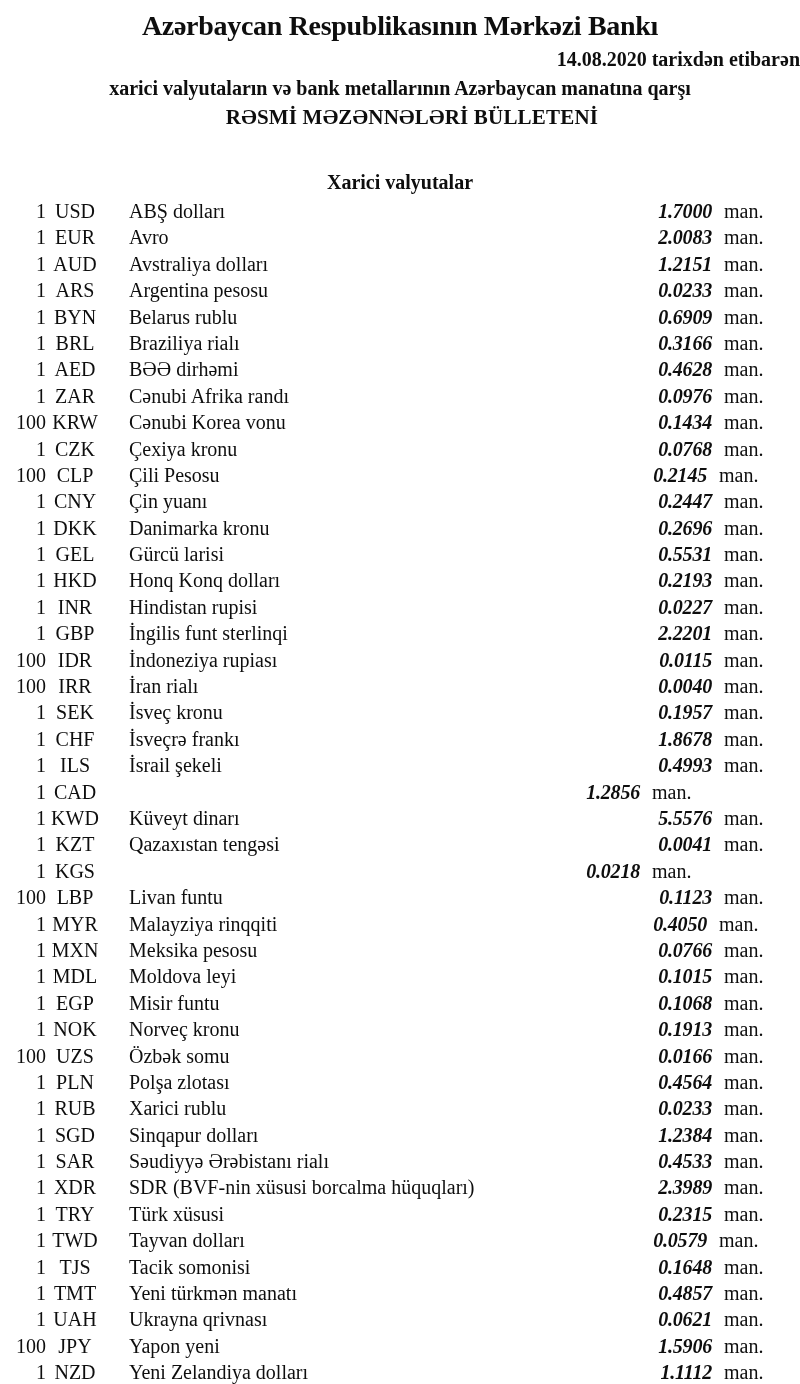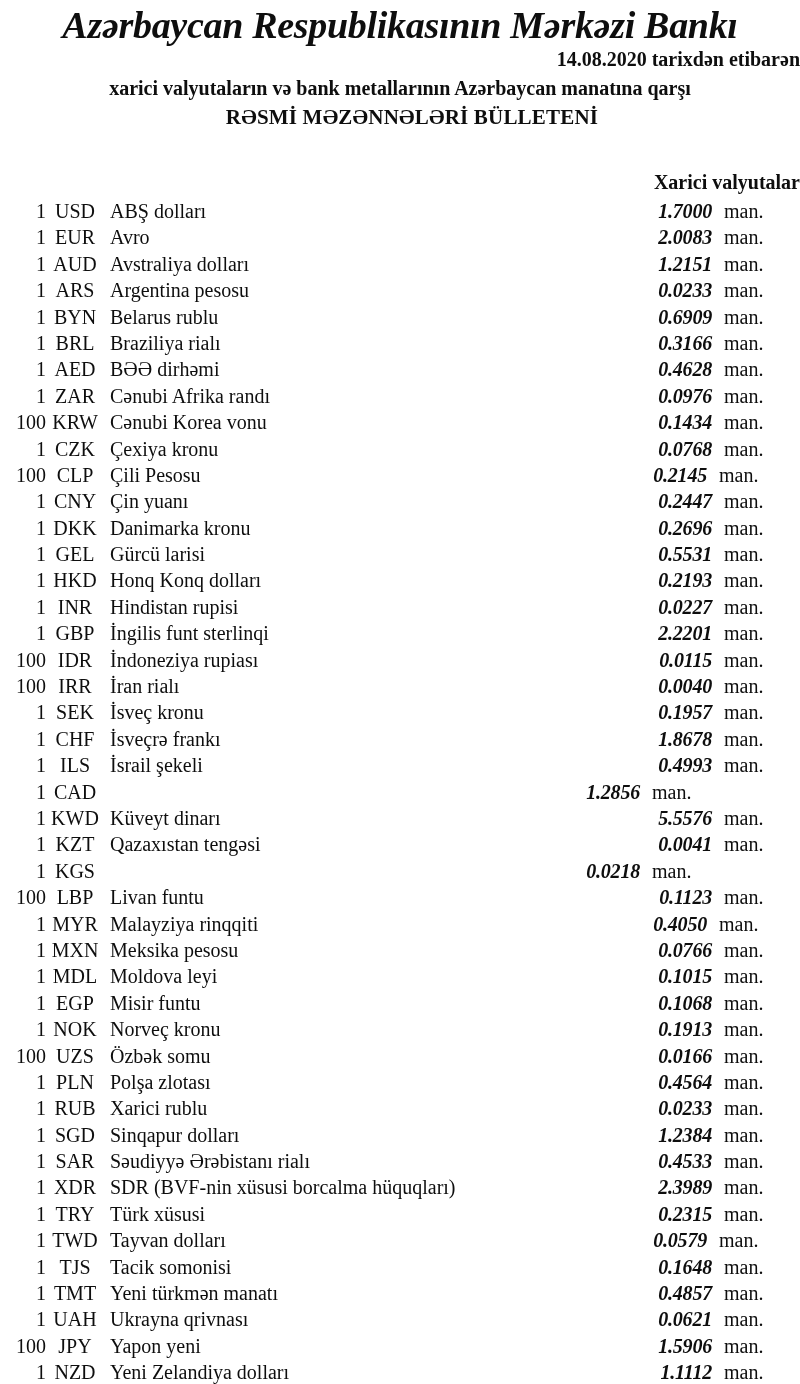--- a/index.html
+++ b/index.html
@@ -17,25 +17,24 @@
   .page {
     width: 800px;
     height: 1384px;
     position: relative;
   }
   .header {
     padding-top: 7px;
     text-align: center;
   }
   .title {
-    font-size: 38px;
+    font-size: 28px;
     line-height: 37px;
     font-weight: bold;
     letter-spacing: -0.3px;
-    font-style: italic;
   }
   .date-line {
     font-size: 20px;
     line-height: 30px;
     font-weight: bold;
     text-align: right;
   }
   .subtitle {
     font-size: 20px;
     line-height: 28px;
@@ -46,21 +45,21 @@
     line-height: 30px;
     font-weight: bold;
     letter-spacing: 0.2px;
     margin-left: 24px;
   }
   .section-title {
     margin-top: 36px;
     font-size: 20px;
     line-height: 28px;
     font-weight: bold;
-    text-align: right;
+    text-align: center;
   }
   .rates-table {
     margin-top: 2px;
   }
   .rate-row {
     display: grid;
     grid-template-columns: 46px 58px 536px 72px 88px;
     height: 26.4px;
     align-items: baseline;
   }
@@ -72,20 +71,21 @@
   .cell-qty {
     text-align: right;
   }
   .cell-code {
     text-align: center;
   }
   .cell-name {
     text-align: left;
     padding-left: 6px;
     overflow: hidden;
+    margin-left: 19px;
   }
   .cell-rate {
     text-align: right;
     font-weight: bold;
     font-style: italic;
     letter-spacing: -0.2px;
   }
   .cell-man {
     text-align: left;
     padding-left: 12px;

